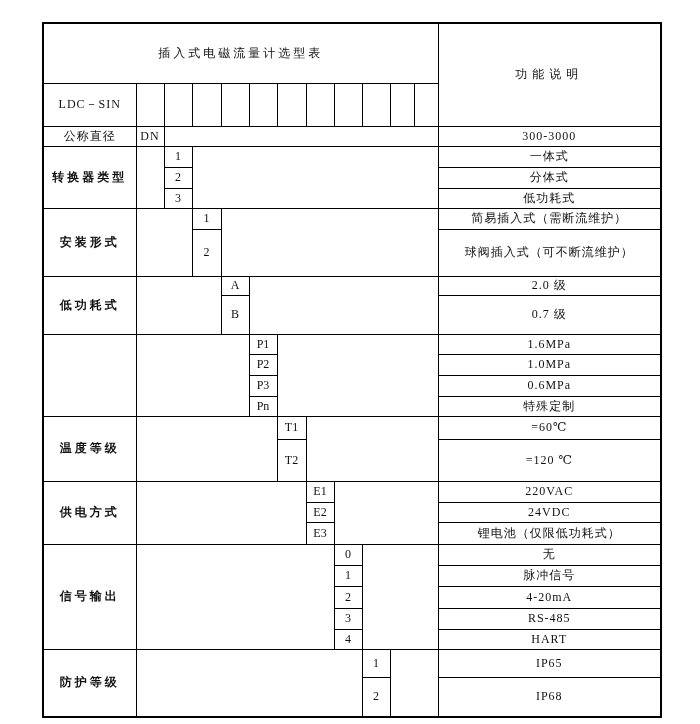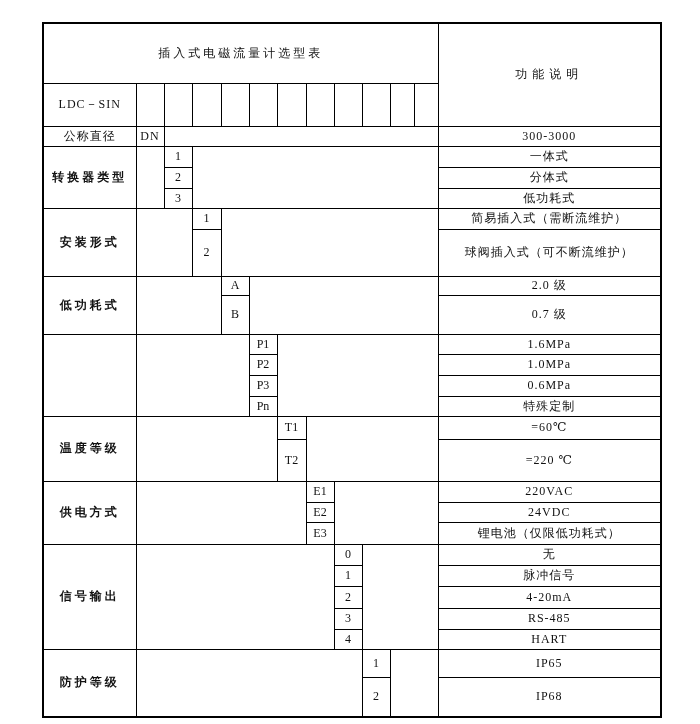--- a/index.html
+++ b/index.html
@@ -152,21 +152,21 @@
 
     <tr style="height:23px">
       <td rowspan="2" class="lbl">温度等级</td>
       <td rowspan="2" colspan="5"></td>
       <td class="code">T1</td>
       <td rowspan="2" colspan="5"></td>
       <td class="val">=60℃</td>
     </tr>
     <tr style="height:42px">
       <td class="code vb">T2</td>
-      <td class="val vb">=220 ℃</td>
+      <td class="val vb">=120 ℃</td>
     </tr>
 
     <tr style="height:21px">
       <td rowspan="3" class="lbl">供电方式</td>
       <td rowspan="3" colspan="6"></td>
       <td class="code">E1</td>
       <td rowspan="3" colspan="4"></td>
       <td class="val">220VAC</td>
     </tr>
     <tr style="height:20px">

